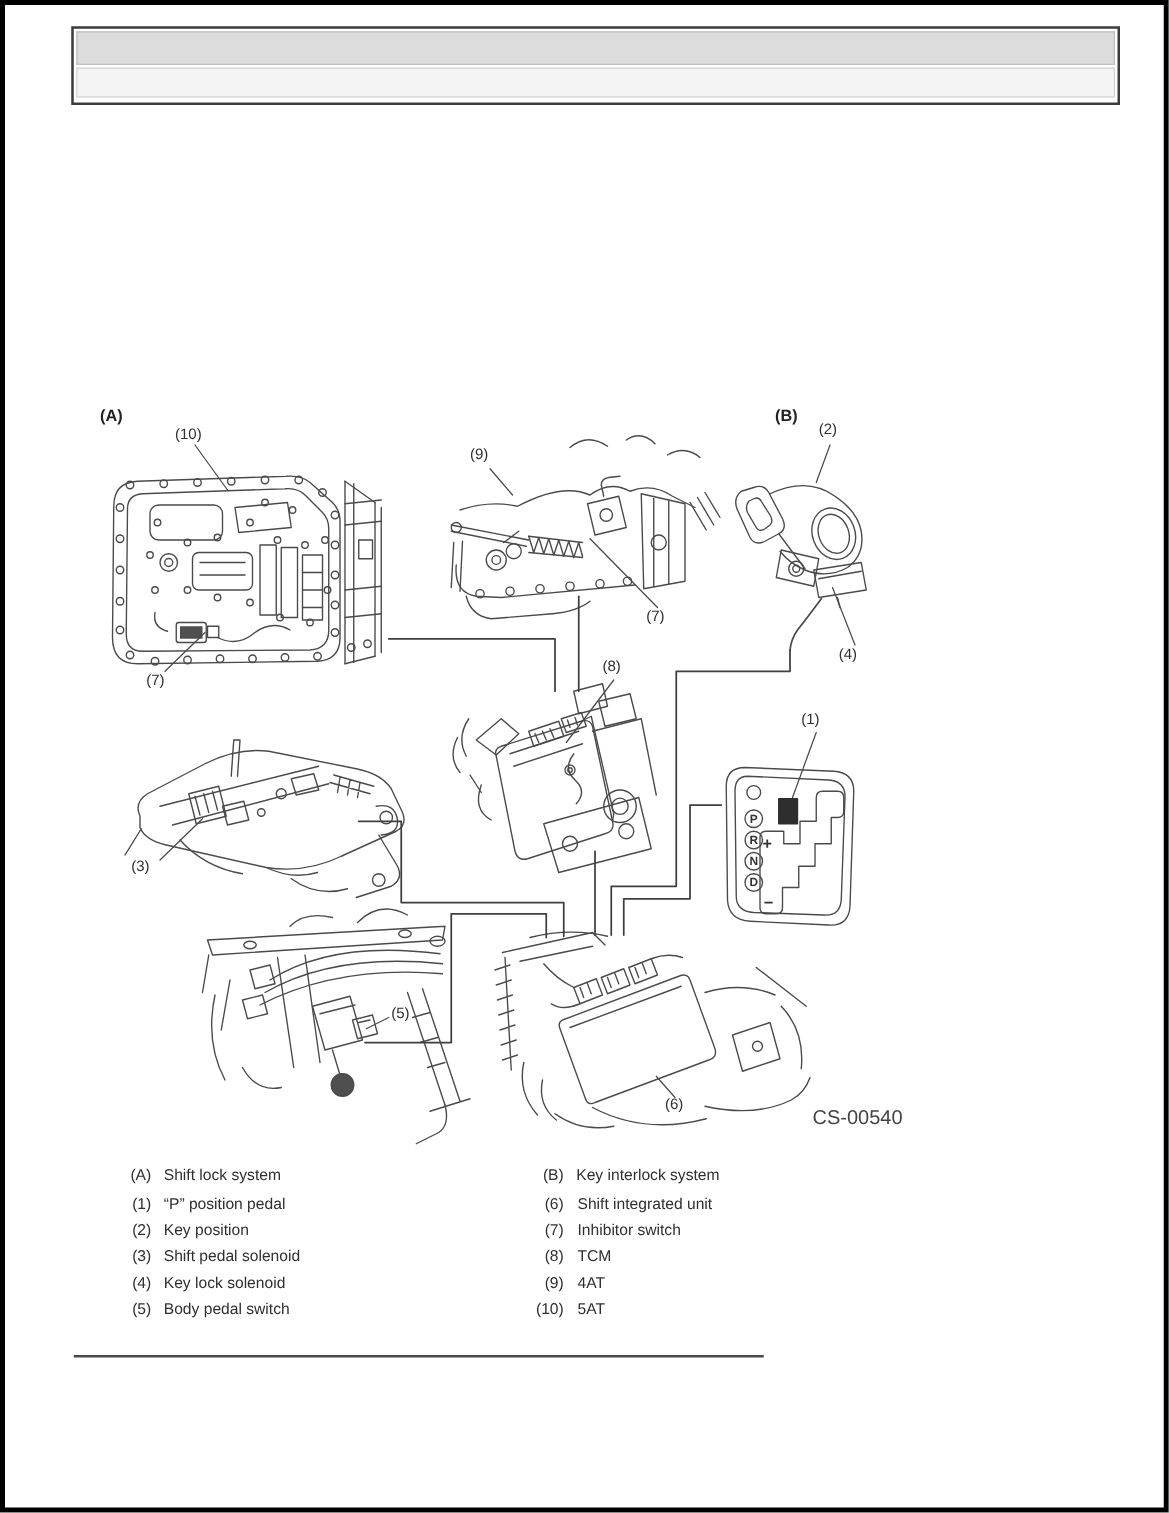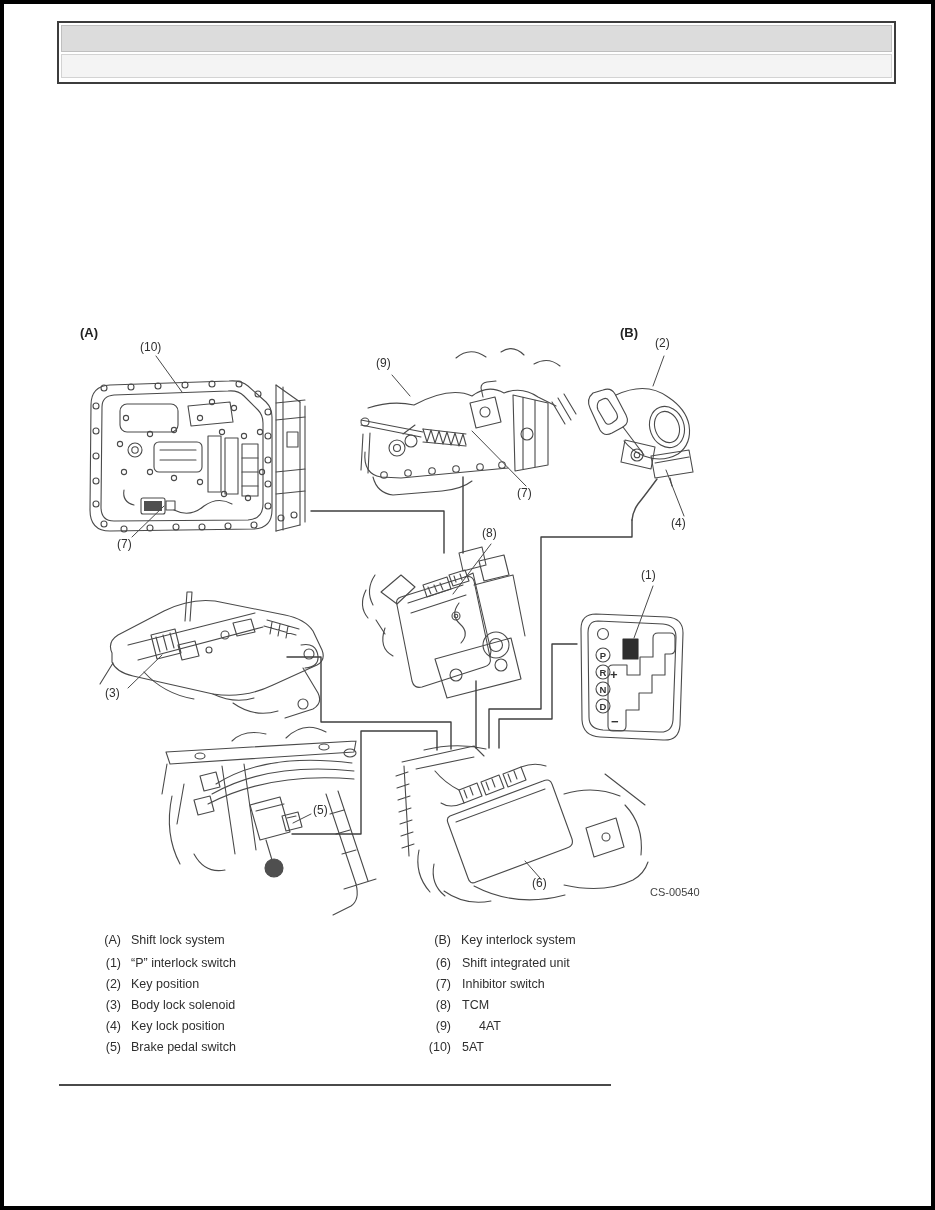--- a/index.html
+++ b/index.html
@@ -20,21 +20,21 @@
   .header-row2{height:24px;background:var(--header-row2);border:1px solid #d3d3d3;box-sizing:border-box;}
   svg.art{position:absolute;left:0;top:0;}
   .lbl{
     position:absolute;font-size:12px;color:var(--text);white-space:nowrap;line-height:13px;
   }
   .lbl.section{font-weight:bold;font-size:13px;color:#222;}
   .gate-letter{
     position:absolute;width:14px;text-align:center;font-size:9.5px;font-weight:bold;color:#333;line-height:13px;
   }
   .gate-sign{position:absolute;font-size:13px;font-weight:bold;color:#333;line-height:13px;}
-  .figure-code{position:absolute;left:646px;top:882px;font-size:11px;color:#444;}
+  .figure-code{position:absolute;left:646px;top:882px;font-size:16px;color:#444;}
   .lrow{position:absolute;display:flex;font-size:12.5px;color:var(--text);line-height:16px;}
   .lrow.left{left:60px;}
   .lrow.right{left:390px;}
   .lnum{width:57px;text-align:right;}
   .llab{margin-left:10px;text-align:right;}
   .bottom-rule{position:absolute;left:55px;top:1080px;width:552px;height:2px;background:#4a4a4a;}
 </style>
 </head>
 <body>
 
@@ -295,58 +295,58 @@
 
   <span class="figure-code">CS-00540</span>
 
   <div>
     <div class="lrow left" style="top:928px">
         <span class="lnum">(A)</span>
         <span class="llab">Shift lock system</span>
       </div>
     <div class="lrow left" style="top:951px">
         <span class="lnum">(1)</span>
-        <span class="llab">“P” interlock switch</span>
+        <span class="llab">“P” position pedal</span>
       </div>
     <div class="lrow left" style="top:972px">
         <span class="lnum">(2)</span>
         <span class="llab">Key position</span>
       </div>
     <div class="lrow left" style="top:993px">
         <span class="lnum">(3)</span>
-        <span class="llab">Body lock solenoid</span>
+        <span class="llab">Shift pedal solenoid</span>
       </div>
     <div class="lrow left" style="top:1014px">
         <span class="lnum">(4)</span>
-        <span class="llab">Key lock position</span>
+        <span class="llab">Key lock solenoid</span>
       </div>
     <div class="lrow left" style="top:1035px">
         <span class="lnum">(5)</span>
-        <span class="llab">Brake pedal switch</span>
+        <span class="llab">Body pedal switch</span>
       </div>
 
     <div class="lrow right" style="top:928px">
         <span class="lnum">(B)</span>
         <span class="llab" style="">Key interlock system</span>
       </div>
     <div class="lrow right" style="top:951px">
         <span class="lnum">(6)</span>
         <span class="llab" style="margin-left:11px">Shift integrated unit</span>
       </div>
     <div class="lrow right" style="top:972px">
         <span class="lnum">(7)</span>
         <span class="llab" style="margin-left:11px">Inhibitor switch</span>
       </div>
     <div class="lrow right" style="top:993px">
         <span class="lnum">(8)</span>
         <span class="llab" style="margin-left:11px">TCM</span>
       </div>
     <div class="lrow right" style="top:1014px">
         <span class="lnum">(9)</span>
-        <span class="llab" style="margin-left:28px">4AT</span>
+        <span class="llab" style="margin-left:11px">4AT</span>
       </div>
     <div class="lrow right" style="top:1035px">
         <span class="lnum">(10)</span>
         <span class="llab" style="margin-left:11px">5AT</span>
       </div>
   </div>
 
   <div class="bottom-rule"></div>
 </div>
 

